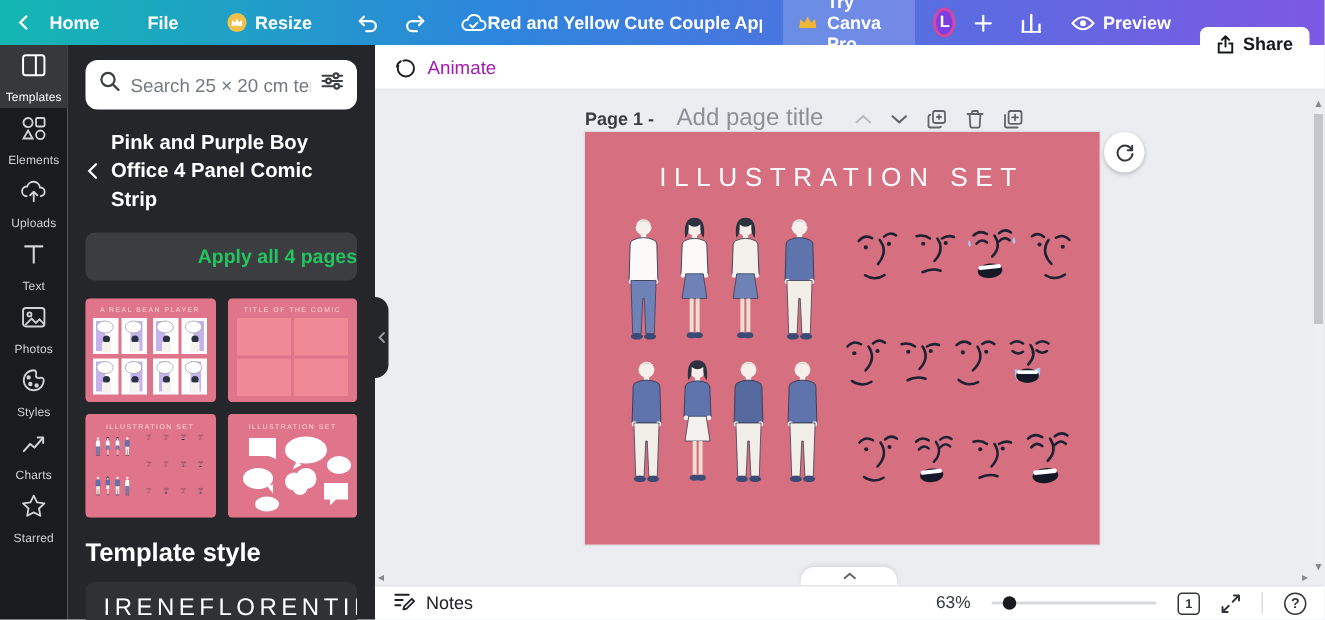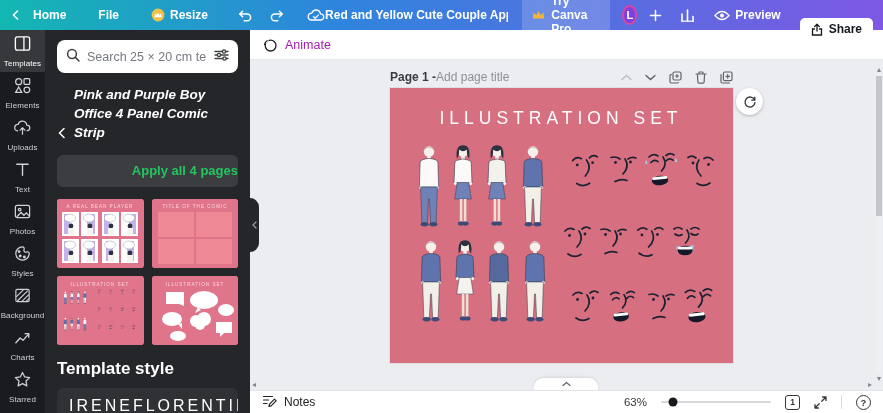--- a/index.html
+++ b/index.html
@@ -29,44 +29,44 @@
   .rail-item span.lbl { font-size:8px; letter-spacing:.1px; }
 
   
   .panel { position:absolute; left:45px; top:30px; width:205px; height:383px; background:#252629;
     padding:10px 12px; color:#fff; z-index:20; }
   .search-box { height:33px; background:#fff; border-radius:8px; display:flex; align-items:center;
     padding:0 9px; gap:7px; }
   .search-box input { flex:1; border:none; outline:none; font-size:12.5px; color:#3c4043; min-width:0;
     font-family:"Liberation Sans",sans-serif; }
   .search-box input::placeholder { color:#757a80; }
-  .panel-title-row { display:flex; gap:8px; margin-top:13px; align-items:flex-end; cursor:pointer;font-style:italic; }
+  .panel-title-row { display:flex; gap:8px; margin-top:13px; align-items:center; cursor:pointer; }
   .panel-title { font-size:13.5px; font-weight:700; line-height:1.4; }
   .apply-btn { margin-top:12px; height:32px; background:#3b3d41; border-radius:6px; color:#22c55e;
     font-size:13px; font-weight:700; display:flex; align-items:center; justify-content:flex-end; cursor:pointer; }
   .thumb-grid { margin-top:12px; display:grid; grid-template-columns:1fr 1fr; gap:8px; }
   .thumb { height:69px; border-radius:3px; overflow:hidden; cursor:pointer; background:#e0748a; }
   .thumb svg { display:block; }
   .style-heading { margin-top:14px; font-size:17px; font-weight:700; }
   .style-card { margin-top:9px; border-radius:6px; overflow:hidden; cursor:pointer; }
   .style-card .name-area { background:#2f3134; padding:9px 12px 8px; }
   .style-name { font-size:16px; letter-spacing:3px; color:#fff; font-weight:400; }
   .panel-collapse { position:absolute; left:250px; top:198px; width:9px; height:54px; background:#252629;
     border-radius:0 9px 9px 0; z-index:21; display:flex; align-items:center; justify-content:center; cursor:pointer; }
 
   
   .main { position:absolute; left:250px; top:30px; width:633px; height:383px; }
   .toolbar { height:30px; background:#fff; border-bottom:1px solid #e7e9ec; display:flex; align-items:center;
     padding:0 12px; gap:7px; }
   .toolbar .animate-lbl { font-size:12.5px; color:#a21caf; font-weight:400; cursor:pointer; }
   .content { position:absolute; left:0; top:30px; width:633px; height:330px; background:#ebedf0; }
 
-  .page-header { position:absolute; left:140px; top:10px; width:343px; display:flex; align-items:center; }
+  .page-header { position:absolute; left:140px; top:10px; width:292px; display:flex; align-items:center; }
   .page-label { font-size:12px; font-weight:700; color:#383b40; cursor:text; }
-  .page-title-ph { font-size:12px; color:#8d9197; margin-left:0; cursor:text; }
+  .page-title-ph { font-size:16px; color:#8d9197; margin-left:15px; cursor:text; }
   .page-icons { margin-left:auto; display:flex; align-items:center; gap:13px; }
   .page-icons .ic { cursor:pointer; display:flex; }
 
   .canvas { position:absolute; left:140px; top:28px; width:343px; height:275px;
     box-shadow:0 0 0 1px rgba(0,0,0,.06); }
   .magic-btn { position:absolute; left:486px; top:28px; width:27px; height:27px; border-radius:50%;
     background:#fff; box-shadow:0 1px 3px rgba(0,0,0,.25); display:flex; align-items:center;
     justify-content:center; cursor:pointer; }
 
   
@@ -225,27 +225,20 @@
     <span class="lbl">Photos</span>
   </div>
   <div class="rail-item">
     <span><svg width="19" height="19" viewBox="0 0 20 20" fill="none" stroke="#cfd2d6" stroke-width="1.3">
           <path d="M10,3 a7,7 0 1 0 7,7 c0,-1.6 -1.4,-2 -2.6,-1.6 c-1.6,0.5 -3.4,-0.4 -2.8,-2.4 C12,4.4 11.6,3 10,3 z"></path>
           <circle cx="6.4" cy="8" r="0.9" fill="#cfd2d6"></circle>
           <circle cx="7.6" cy="12.6" r="0.9" fill="#cfd2d6"></circle>
           <circle cx="12" cy="13.6" r="0.9" fill="#cfd2d6"></circle>
         </svg></span>
     <span class="lbl">Styles</span>
-  </div>
-  <div class="rail-item">
-    <span><svg width="19" height="19" viewBox="0 0 20 20" fill="none" stroke="#cfd2d6" stroke-width="1.2">
-          <rect x="3" y="3.5" width="14" height="13" rx="1.5"></rect>
-          <path d="M3.4,11.5 l8,-8 M4.6,15.8 l11,-11 M9.4,16.2 l7.2,-7.2 M13.6,16.4 l3.2,-3.2"></path>
-        </svg></span>
-    <span class="lbl">Background</span>
   </div>
   <div class="rail-item">
     <span><svg width="19" height="19" viewBox="0 0 20 20" fill="none" stroke="#cfd2d6" stroke-width="1.4">
           <path d="M3,15.5 l4.5,-5 3,2.5 6,-6.8" stroke-linecap="round" stroke-linejoin="round"></path>
           <path d="M12.8,6 h3.8 v3.8" stroke-linecap="round" stroke-linejoin="round"></path>
         </svg></span>
     <span class="lbl">Charts</span>
   </div>
   <div class="rail-item">
     <span><svg width="19" height="19" viewBox="0 0 20 20" fill="none" stroke="#cfd2d6" stroke-width="1.3" stroke-linejoin="round">

